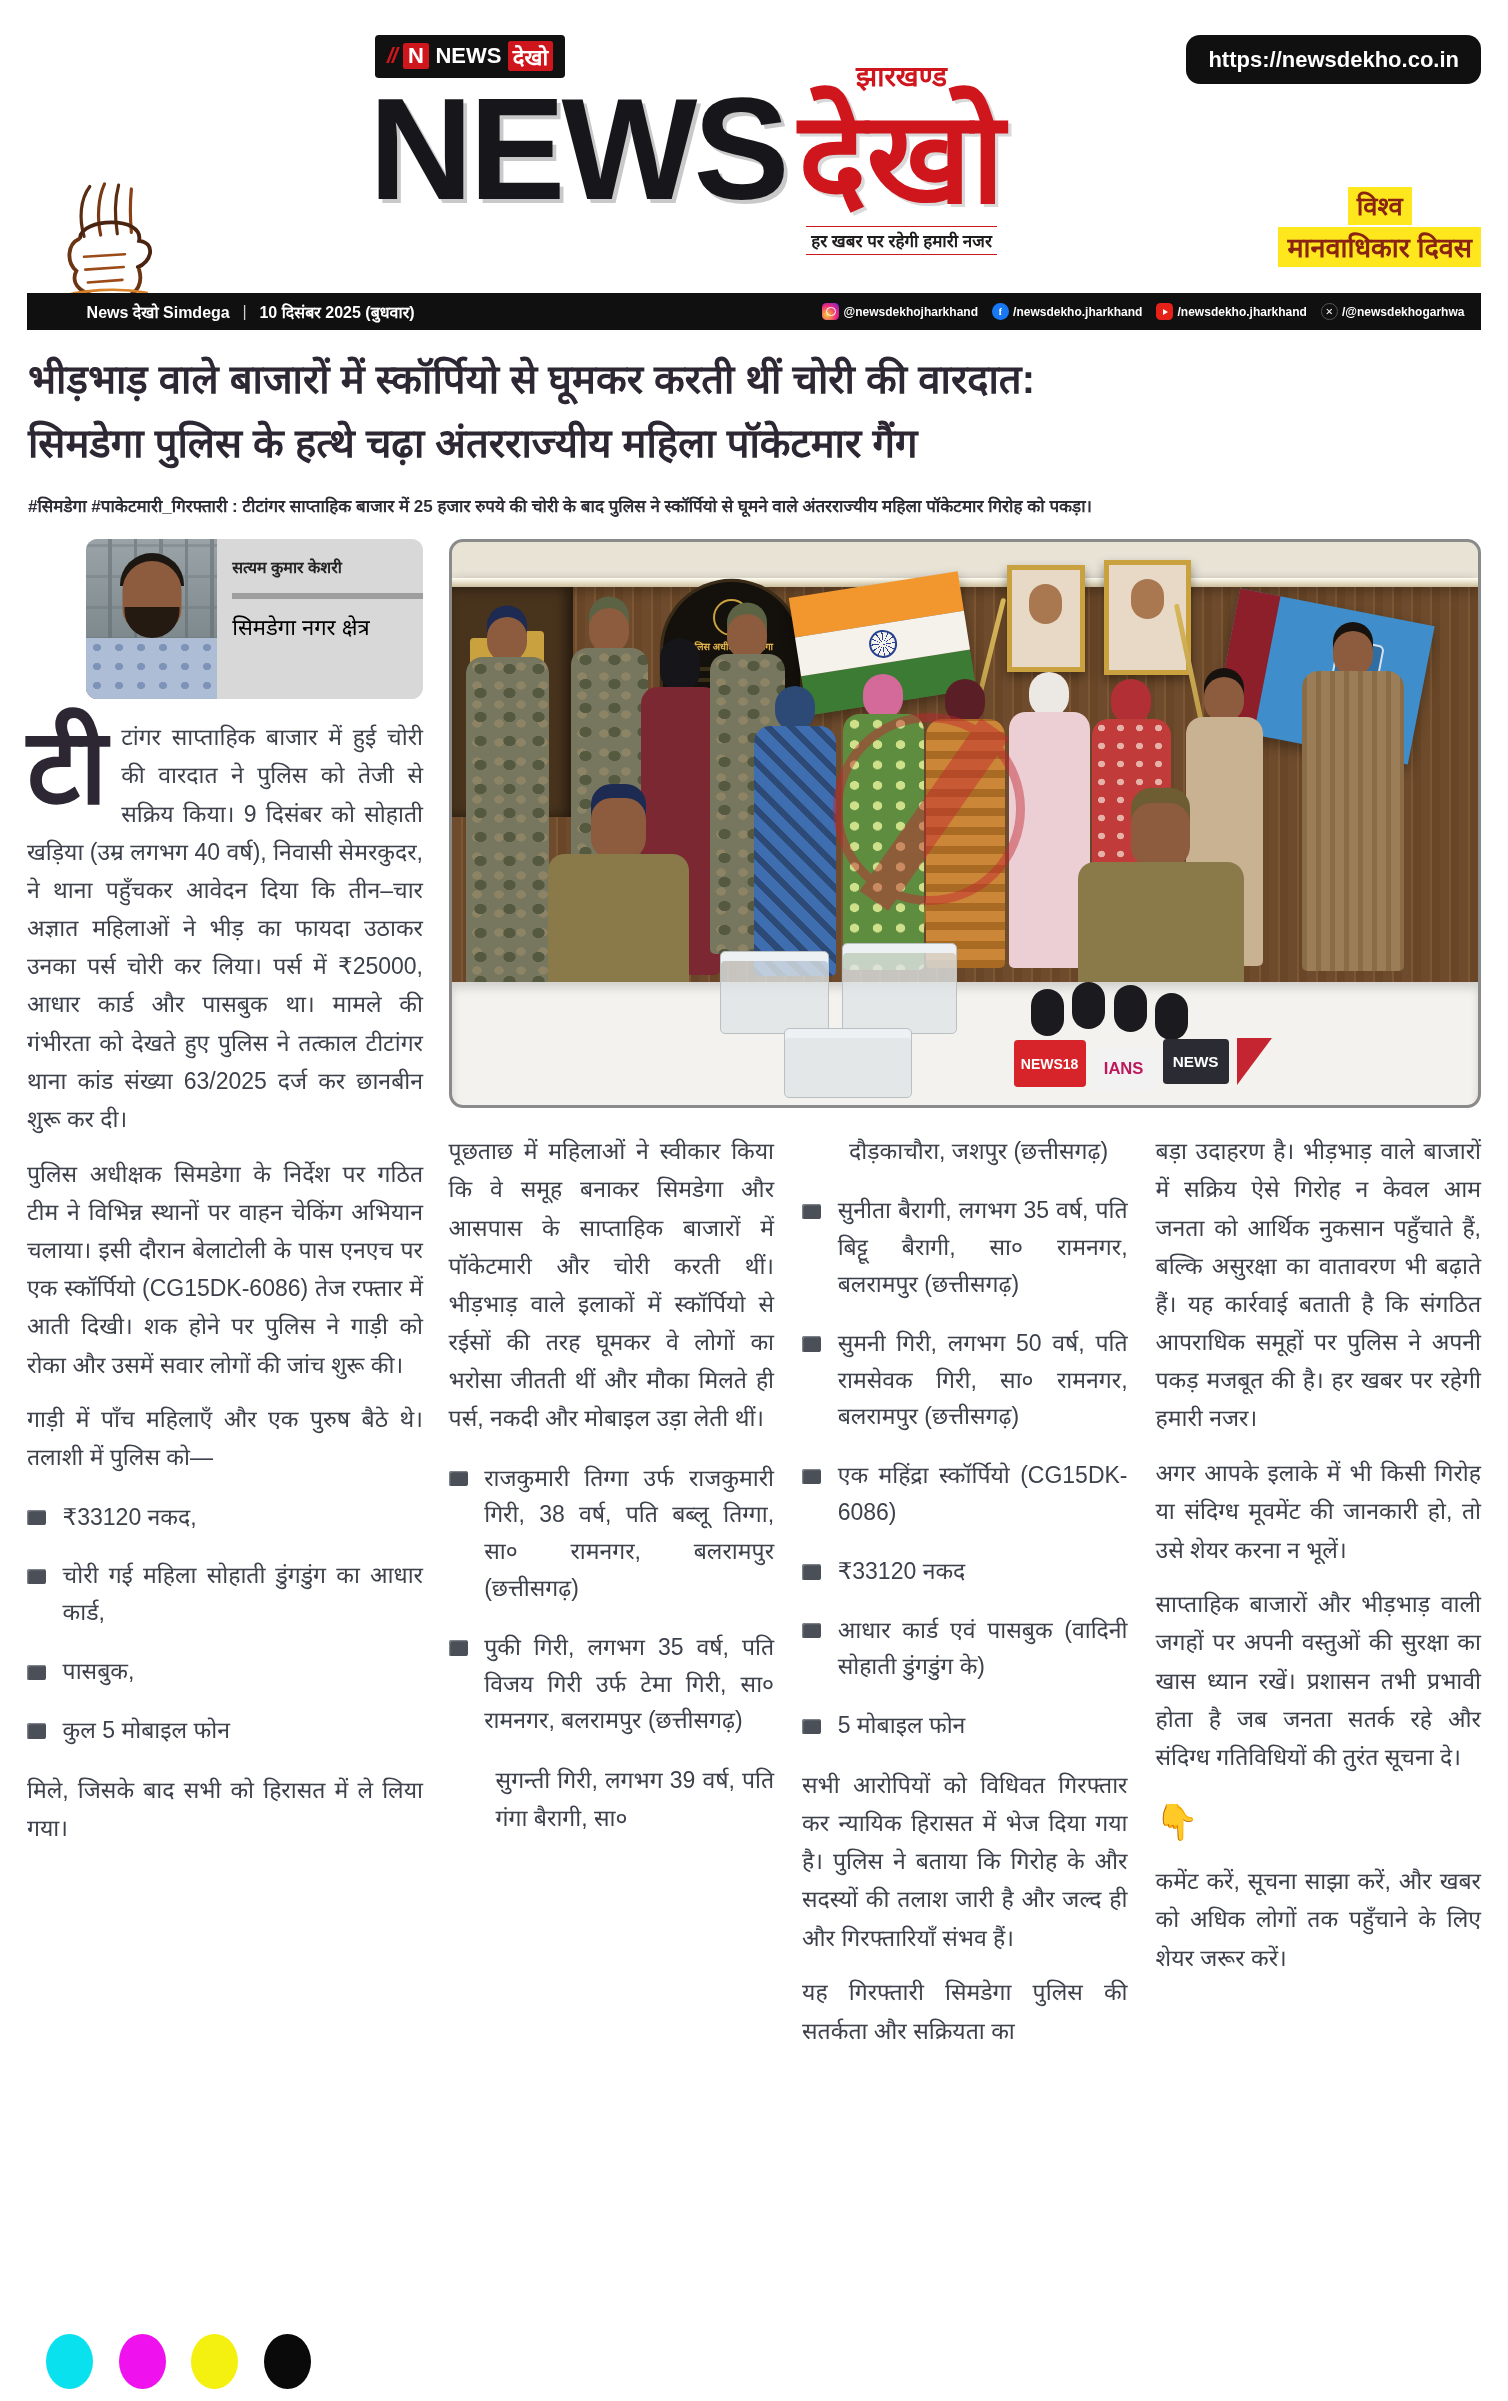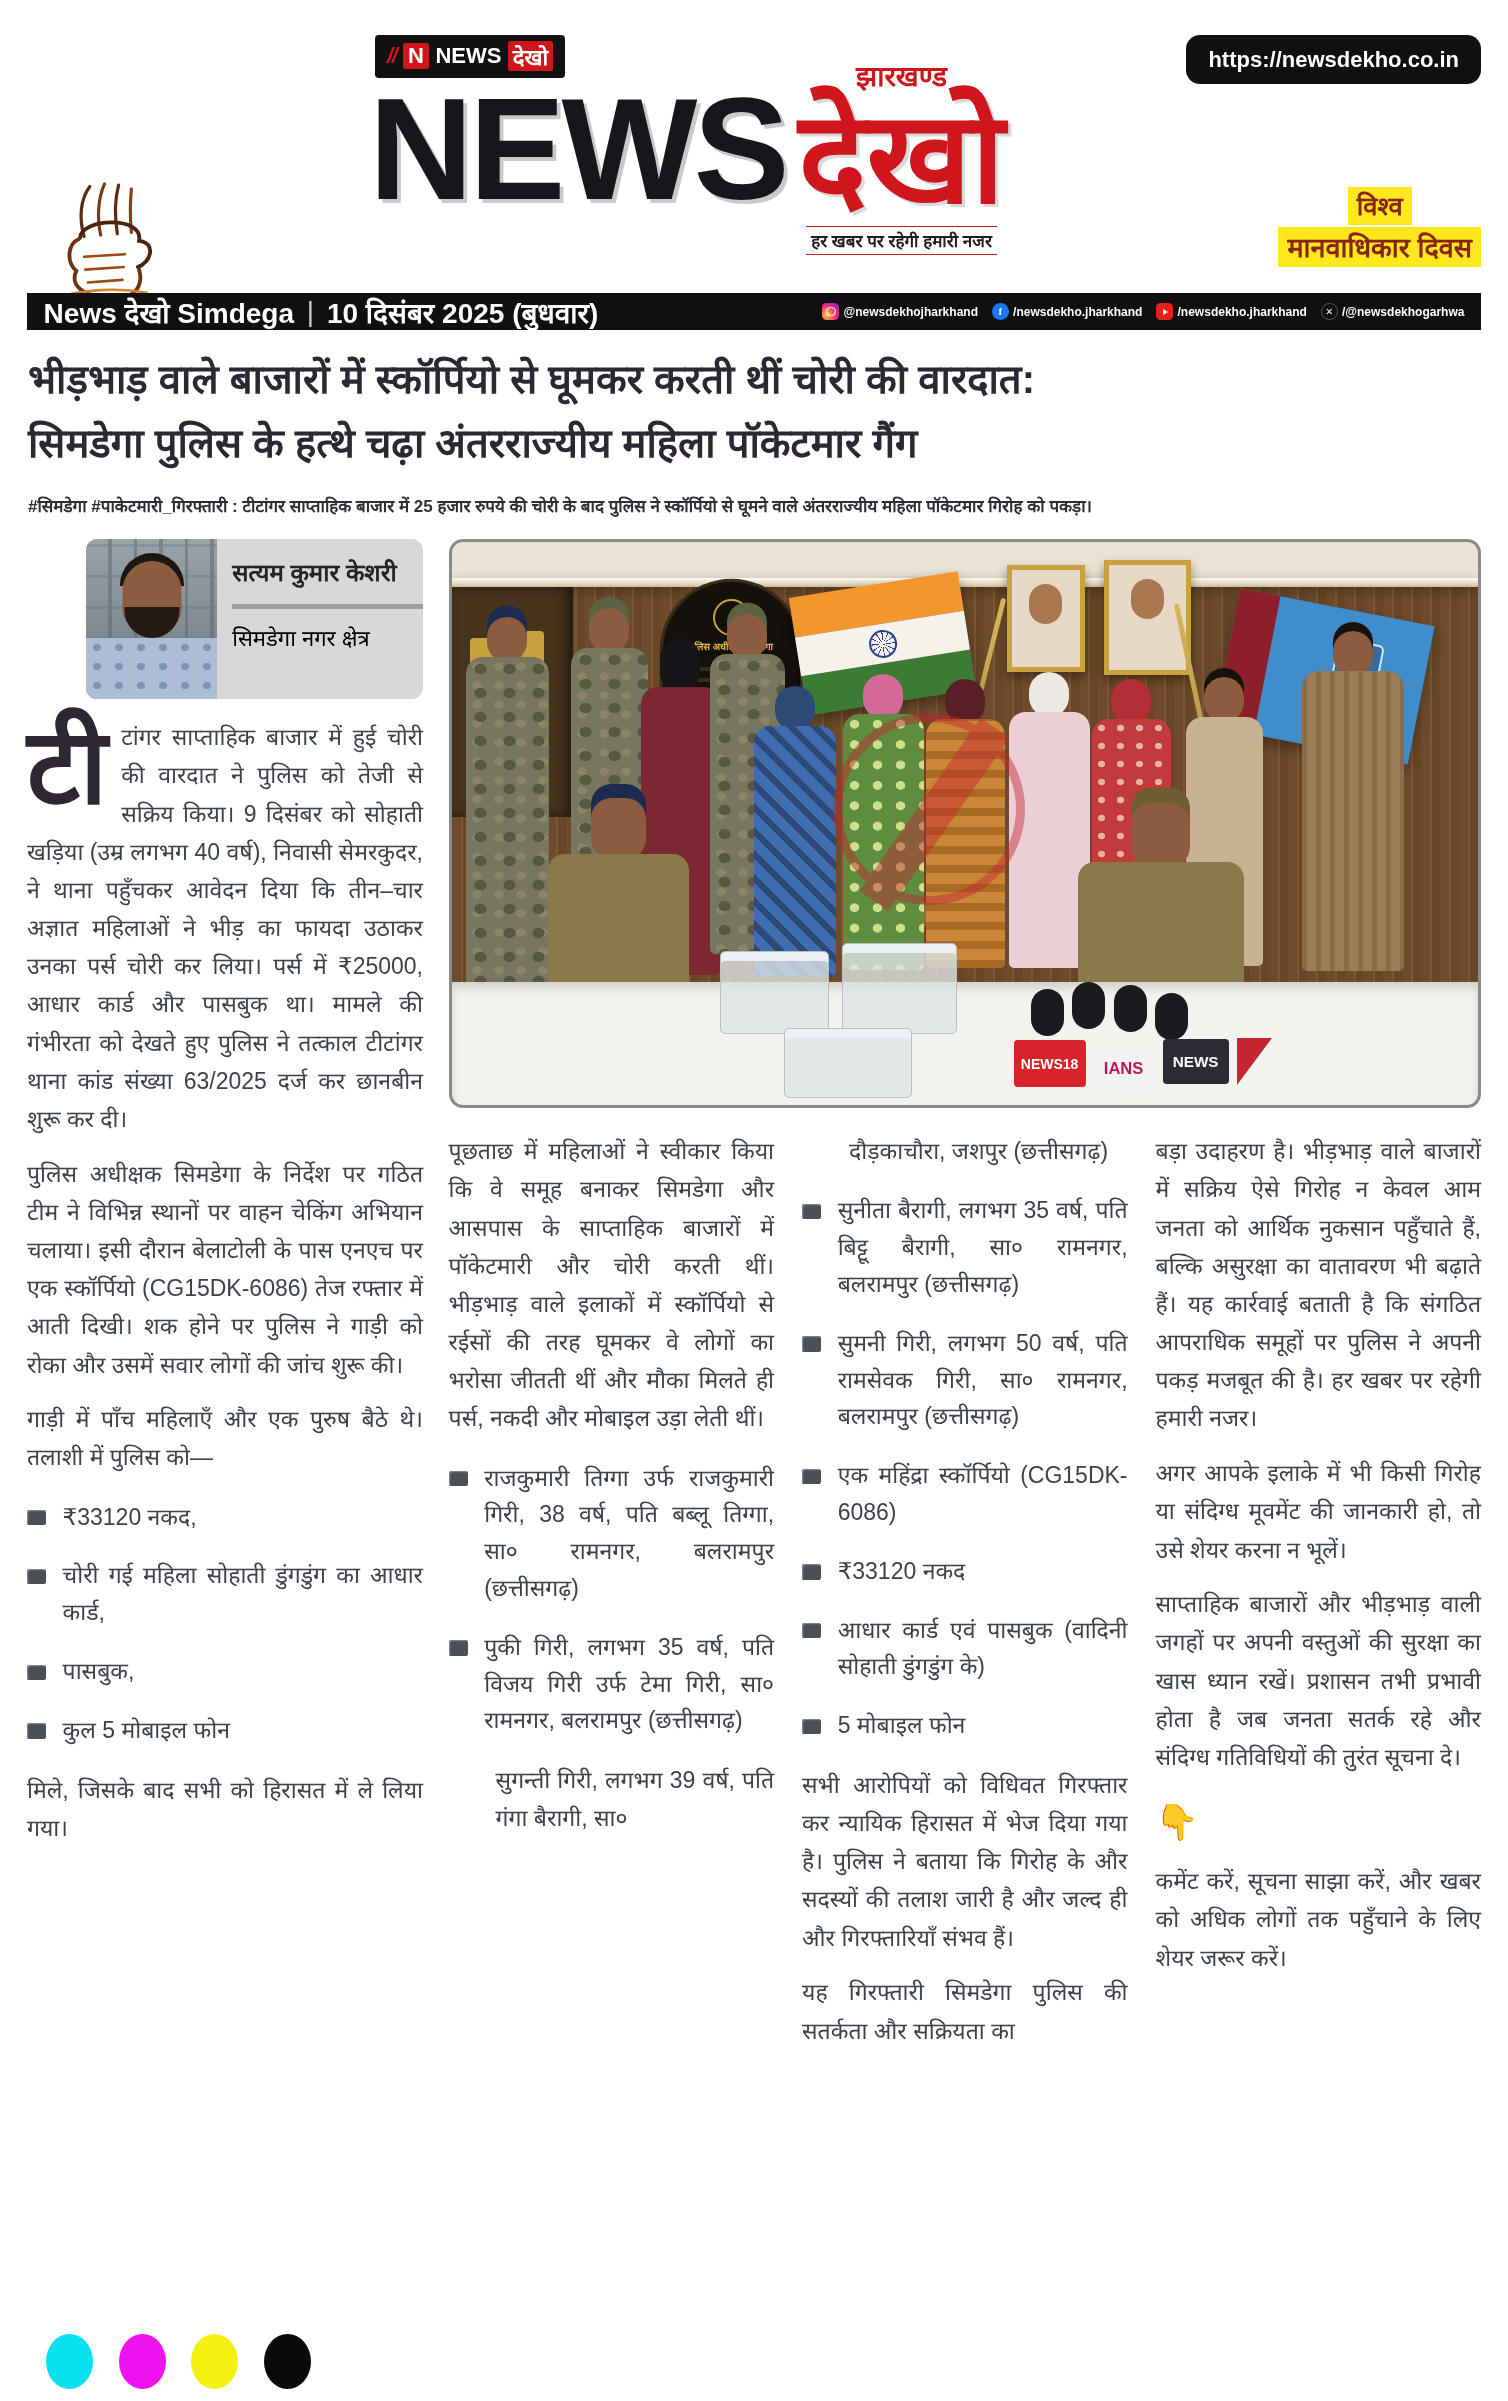--- a/index.html
+++ b/index.html
@@ -30,21 +30,21 @@
   .url-pill { position:absolute; right:27px; top:35px; background:#101010; color:#fff;
     font-size:22px; font-weight:bold; padding:11.5px 22px; border-radius:14px; }
   .event-badge { position:absolute; right:27px; top:167px; text-align:center;margin-top:20px; }
   .event-badge .l1, .event-badge .l2 { display:inline-block; background:#ffe71e; color:#8a2412;
     font-weight:900; padding:1.3px 9px; }
   .event-badge .l1 { font-size:25.6px; }
   .event-badge .l2 { font-size:27px; margin-top:2.6px; }
   
   .topbar { position:relative; margin:0 27px; height:37px; background:#101010; color:#fff;
     display:flex; align-items:center; justify-content:space-between; padding:0 16.6px; }
-  .topbar-left { display:flex; align-items:center; gap:12.8px; font-size:28px; font-weight:bold; }
+  .topbar-left { display:flex; align-items:center; gap:12.8px; font-size:16px; font-weight:bold;margin-left:43px; }
   .topbar-sep { font-weight:normal; color:#cfcfcf; }
   .topbar-date { font-weight:bold; }
   .socials { display:flex; align-items:center; gap:14px; font-size:12px; font-weight:bold; }
   .social { display:flex; align-items:center; gap:4.5px; }
   .sic { width:16.6px; height:16.6px; border-radius:50%; display:inline-flex; align-items:center;
     justify-content:center; font-size:9.6px; color:#fff; flex:0 0 auto; }
   .sic.ig { border-radius:4.5px; background:radial-gradient(circle at 30% 70%,#f9ce34,#ee2a7b 55%,#6228d7); }
   .sic.ig::before { content:""; width:7.7px; height:7.7px; border:1.3px solid #fff; border-radius:50%; }
   .sic.fb { background:#1877f2; font-family:"Liberation Serif",serif; font-weight:bold; }
   .sic.yt { border-radius:4.5px; background:#e62117; }
@@ -68,21 +68,21 @@
   .author-photo .head { position:absolute; left:50%; top:22px; transform:translateX(-50%);
     width:59px; height:72px; border-radius:31px 31px 25.6px 25.6px; background:#8d5c3e; }
   .author-photo .hair { position:absolute; left:50%; top:14px; transform:translateX(-50%);
     width:64px; height:33px; border-radius:32px 32px 0 0; background:#1d1712; }
   .author-photo .beard { position:absolute; left:50%; top:68px; transform:translateX(-50%);
     width:55px; height:31px; border-radius:0 0 28px 28px; background:#241a12; }
   .author-photo .shirt { position:absolute; left:0; bottom:0; width:100%; height:61px;
     background:#aebdd6; background-image:radial-gradient(#7e93b8 3.8px,transparent 4.5px);
     background-size:22px 19px; }
   .author-meta { padding:18px 15.3px; }
-  .author-name { font-size:24px; font-weight:900; color:#242424; line-height:1.35; }
+  .author-name { font-size:16px; font-weight:900; color:#242424; line-height:1.35; }
   .author-rule { width:192px; height:5.8px; background:#9e9e9e; margin:14px 0 12.8px 0; }
   .author-beat { font-size:22px; color:#000000; }
   .colR { flex:1 1 auto; min-width:0; }
   
   .photo { position:relative; height:569px; border:3.8px solid #8a8a8a; border-radius:14px;
     overflow:hidden;
     background:
       linear-gradient(180deg,#e9e3d6 0 41px, rgba(0,0,0,0) 41px),
       repeating-linear-gradient(90deg,#6e4b2c 0 9px,#7d5734 9px 11px,#684627 11px 19px);
   }

